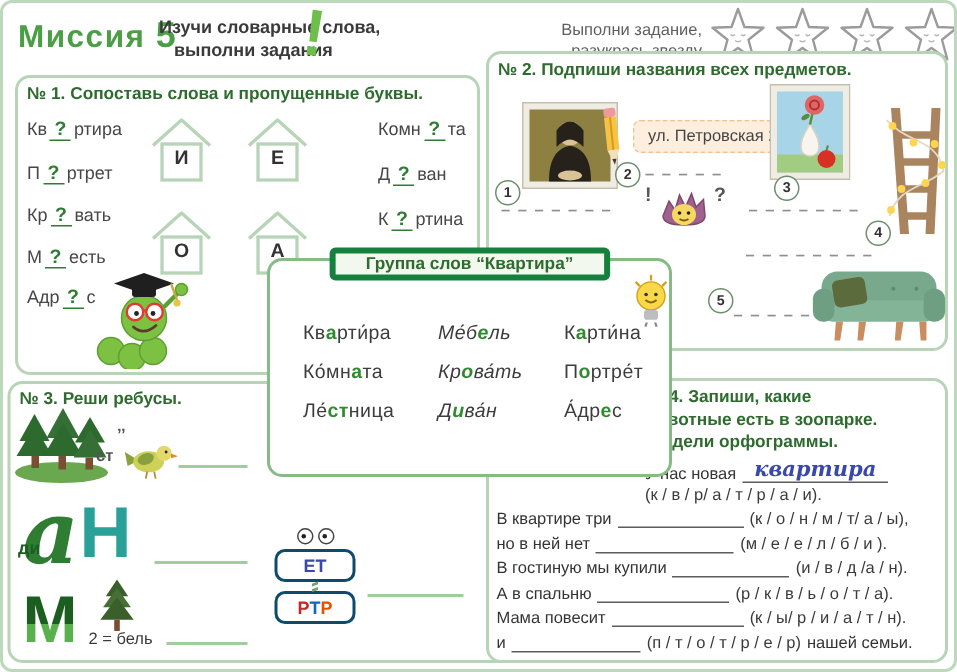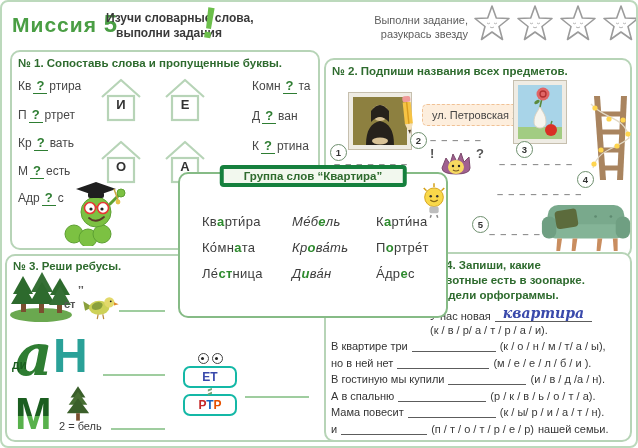--- a/index.html
+++ b/index.html
@@ -39,21 +39,21 @@
   .vword{font-size:13px;color:#3d3d3d;letter-spacing:.3px;white-space:nowrap;}
   .hl{color:#2e8b2e;font-weight:bold;}
   
   .blankline{position:absolute;border-bottom:2px solid #9fcd9f;}
   .bigA{position:absolute;font-family:"DejaVu Serif",serif;font-style:italic;font-weight:bold;
         font-size:58px;color:#2e7d32;line-height:1;}
   .bigN{position:absolute;font-weight:bold;font-size:48px;color:#2aa198;line-height:1;}
   .bigM{position:absolute;font-weight:bold;font-size:44px;line-height:1;
         background:linear-gradient(#1b5e20 55%,#58b14c 55%);-webkit-background-clip:text;background-clip:text;color:transparent;}
   .rebus-note{position:absolute;font-size:11px;color:#3a3a3a;white-space:nowrap;}
-  .robot-box{box-sizing:border-box;border:2px solid #14b8a6;border-radius:7px;background:#fff;
+  .robot-box{box-sizing:border-box;border:2px solid #0c4a6e;border-radius:7px;background:#fff;
              text-align:center;font-weight:bold;font-size:12px;padding:2px 4px;}
   .eye{display:inline-block;width:9px;height:9px;border:1.5px solid #444;border-radius:50%;background:#fff;position:relative;}
   .eye::after{content:"";position:absolute;left:2.5px;top:2.5px;width:3px;height:3px;background:#222;border-radius:50%;}
   
   .t4title{position:absolute;font-weight:bold;color:#2e6b2e;font-size:11.5px;line-height:15px;}
   .t4line{font-size:11px;color:#343434;white-space:nowrap;display:flex;align-items:flex-end;gap:4px;}
   .blank4{display:inline-block;border-bottom:1.2px solid #5c5c5c;height:10px;}
   .answer{font-family:"DejaVu Serif",serif;font-style:italic;font-weight:bold;color:#3949ab;font-size:14px;
           border-bottom:1.2px solid #5c5c5c;padding:0 8px;}
   .letters{color:#3a3a3a;}
@@ -151,21 +151,21 @@
       <circle cx="33" cy="33" r="1.6" fill="#222"></circle>
         <circle cx="44" cy="33" r="1.6" fill="#222"></circle>
       <path d="M31 42 Q38 48 46 41" stroke="#5b3a29" stroke-width="1.8" fill="none" stroke-linecap="round"></path>
       <polygon points="38,6 58,13 38,20 18,13" fill="#1f1f1f"></polygon>
       <rect x="30" y="16" width="16" height="6" rx="2" fill="#1f1f1f"></rect>
       <line x1="56" y1="13" x2="60" y2="24" stroke="#caa53d" stroke-width="1.5"></line>
         <circle cx="60" cy="26" r="2.4" fill="#e6c34a"></circle>
     </svg>
   </section>
 
-  <section class="panel" style="left:322px;top:56px;width:308px;height:200px;">
+  <section class="panel" style="left:322px;top:32px;width:308px;height:200px;">
     <div class="p-title" style="left:6px;top:5px;">№ 2. Подпиши названия всех предметов.</div>
 
     <svg class="abs" style="left:22px;top:32px;" width="64" height="58" viewBox="0 0 64 58">
       <rect x="0.5" y="0.5" width="63" height="57" fill="#efece4" stroke="#c6bfae"></rect>
       <rect x="5" y="5" width="54" height="48" fill="#8d8040"></rect>
       <path d="M18 53 C18 38 23 31 32 29 C41 31 46 38 46 53 Z" fill="#26211b"></path>
       <circle cx="32" cy="21" r="8" fill="#d9c296"></circle>
       <path d="M23 19 Q32 7 41 19 L41 30 Q36 25 32 25 Q28 25 23 30 Z" fill="#26211b"></path>
       <ellipse cx="32" cy="49" rx="8" ry="3.4" fill="#d9c296"></ellipse>
     </svg>

